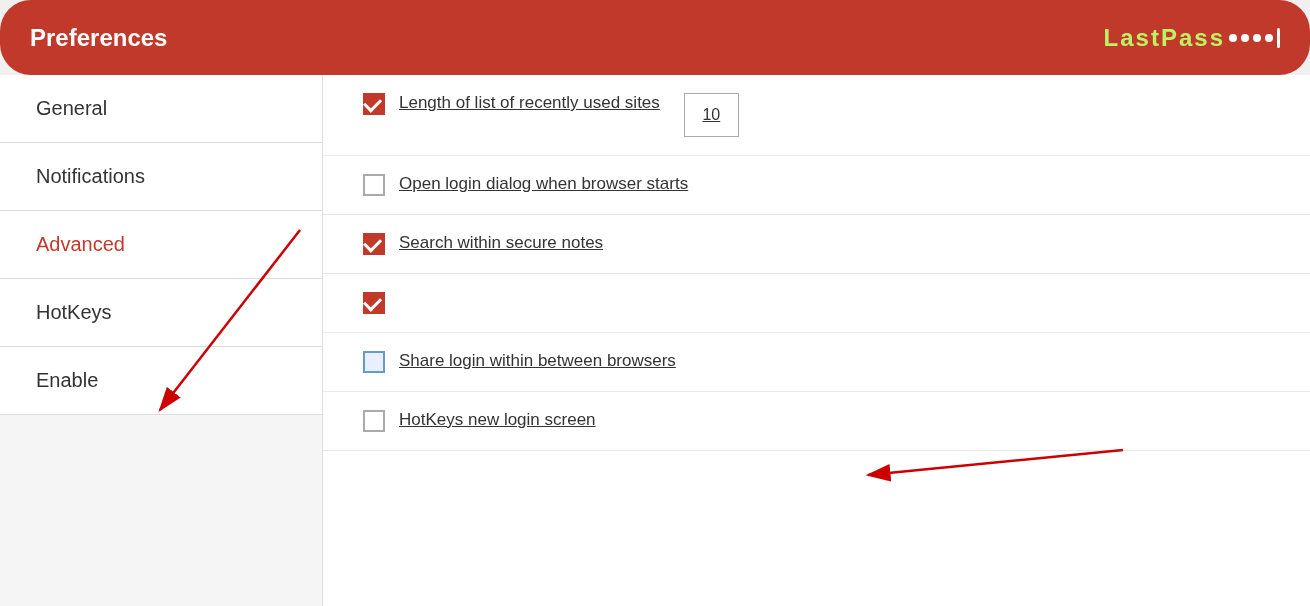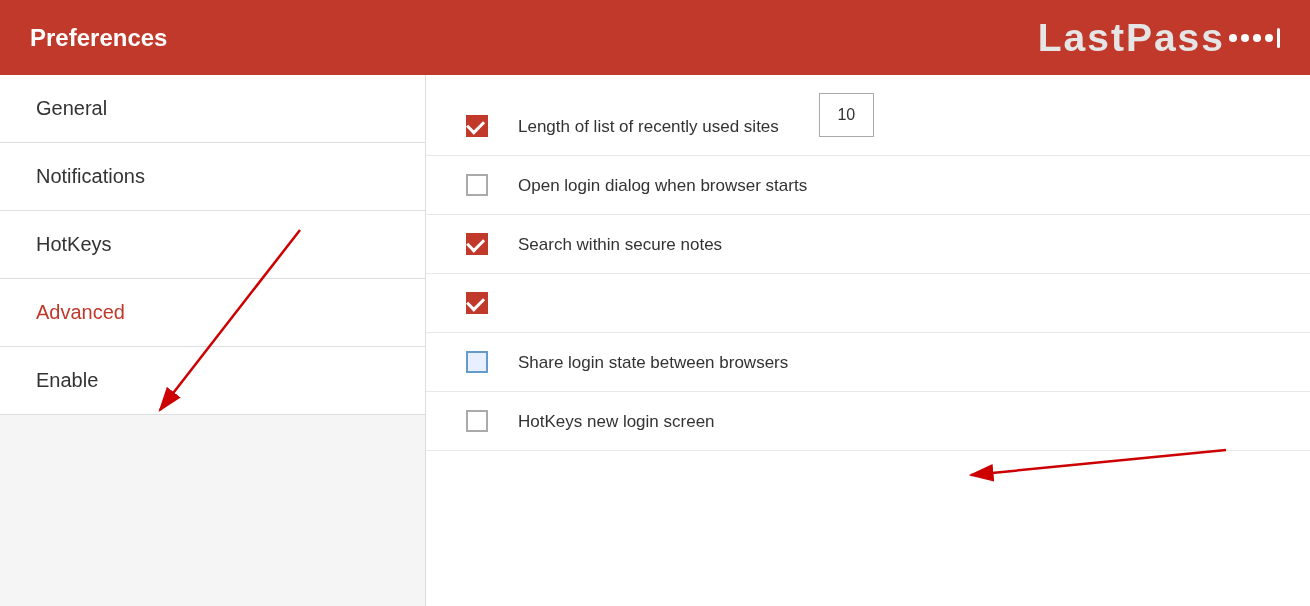--- a/index.html
+++ b/index.html
@@ -5,31 +5,32 @@
     * { box-sizing: border-box; margin: 0; padding: 0; }
     body { font-family: Arial, sans-serif; background: #f0f0f0; width: 1310px; height: 606px; overflow: hidden; }
 
     .header {
       background: #c0392b;
       height: 75px;
       display: flex;
       align-items: center;
       justify-content: space-between;
       padding: 0 30px;
+      border-radius: 31px;
     }
 
     .header-title {
       color: white;
       font-size: 24px;
       font-weight: bold;
     }
 
     .lastpass-logo {
-      color: #e5e5e5;
-      font-size: 39px;
+      color: #bef264;
+      font-size: 24px;
       font-weight: bold;
       letter-spacing: 2px;
       display: flex;
       align-items: center;
     }
 
     .lastpass-dots {
       display: inline-flex;
       align-items: center;
       gap: 4px;
@@ -49,21 +50,21 @@
       height: 20px;
       border-radius: 2px;
     }
 
     .main-content {
       display: flex;
       height: calc(606px - 75px);
     }
 
     .sidebar {
-      width: 426px;
+      width: 323px;
       background: #f5f5f5;
       border-right: 1px solid #ddd;
       flex-shrink: 0;
     }
 
     .sidebar-item {
       padding: 22px 36px;
       font-size: 20px;
       color: #333;
       border-bottom: 1px solid #ddd;
@@ -88,25 +89,26 @@
     .setting-row {
       display: flex;
       align-items: center;
       padding: 18px 40px;
       border-bottom: 1px solid #e8e8e8;
       position: relative;
     }
 
     .setting-row label {
       display: flex;
-      align-items: flex-end;
-      gap: 30px;
+      align-items: flex-start;
+      gap: 14px;
       font-size: 17px;
       color: #333;
       cursor: pointer;
+      text-decoration: underline;
     }
 
     .checkbox-custom {
       width: 22px;
       height: 22px;
       border: 2px solid #aaa;
       background: white;
       flex-shrink: 0;
       display: flex;
       align-items: center;
@@ -162,25 +164,25 @@
 </div>
 
 <div class="main-content">
   <div class="sidebar" style="position:relative;">
     <div class="sidebar-item">
       <span>General</span>
     </div>
     <div class="sidebar-item">
       <span>Notifications</span>
     </div>
-    <div class="sidebar-item">
-      <span>HotKeys</span>
-    </div>
     <div class="sidebar-item active" style="position:relative;">
       <span>Advanced</span>
+    </div>
+    <div class="sidebar-item">
+      <span>HotKeys</span>
     </div>
     <div class="sidebar-item">
       <span>Enable</span>
     </div>
 
     <svg style="position:absolute;top:0;left:0;width:370px;height:531px;pointer-events:none;overflow:visible;">
       <defs>
         <marker id="arrowhead1" markerWidth="10" markerHeight="7" refX="9" refY="3.5" orient="auto">
           <polygon points="0 0, 10 3.5, 0 7" fill="#cc0000"></polygon>
         </marker>
@@ -215,21 +217,21 @@
 
     <div class="setting-row">
       <label>
         <div class="checkbox-custom checked"></div>
       </label>
     </div>
 
     <div class="setting-row" style="position:relative;">
       <label>
         <div class="checkbox-custom highlighted"></div>
-        <span>Share login state between browsers</span>
+        <span>Share login within between browsers</span>
       </label>
     </div>
 
     <div class="setting-row">
       <label>
         <div class="checkbox-custom"></div>
         <span>HotKeys new login screen</span>
       </label>
     </div>
 

